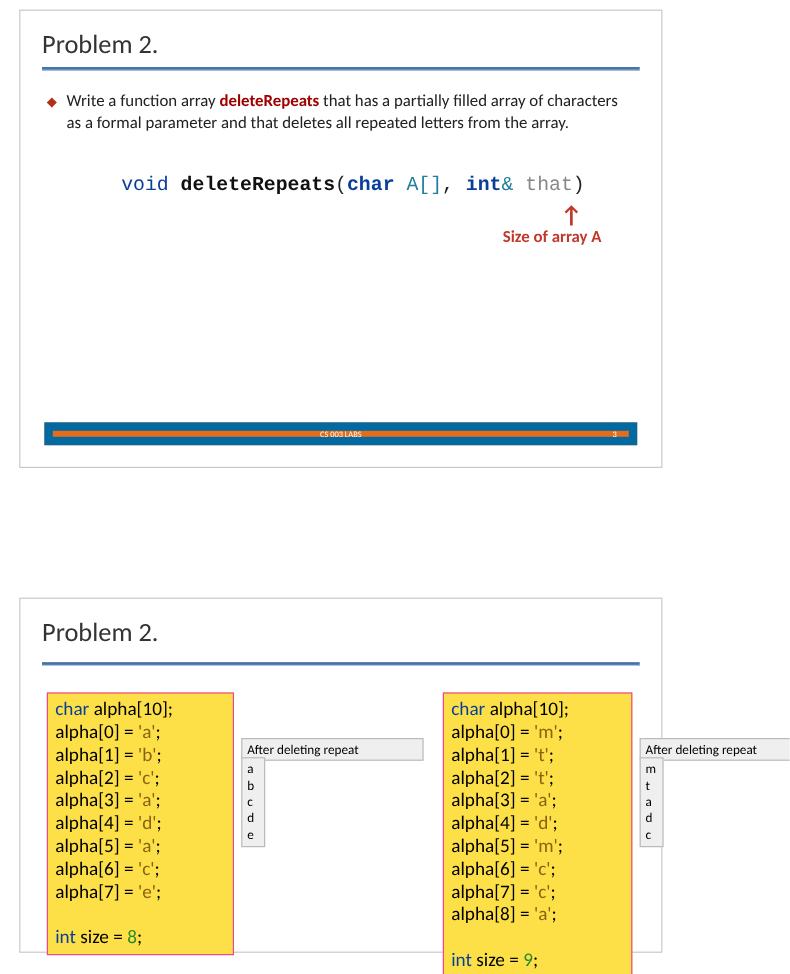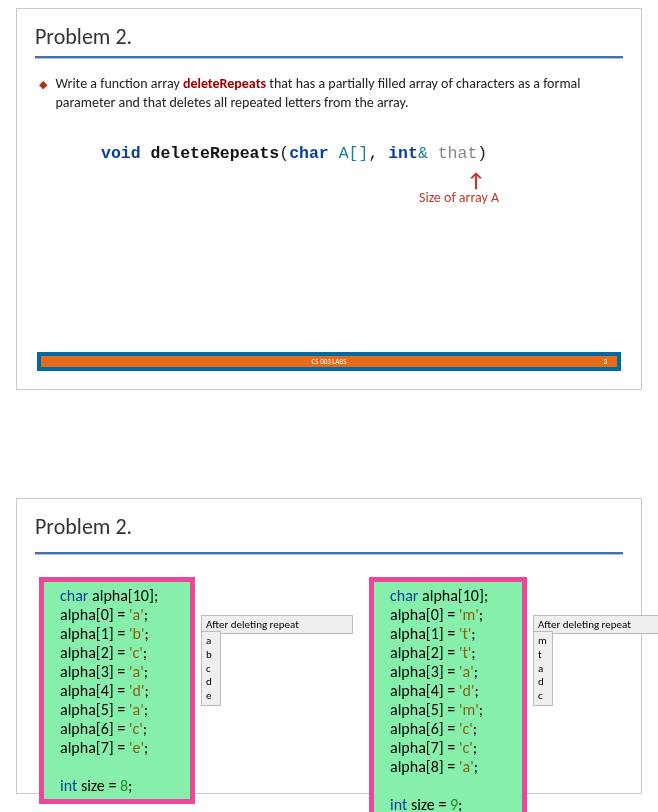--- a/index.html
+++ b/index.html
@@ -6,21 +6,21 @@
   body {
     background: #ffffff;
     font-family: "Segoe UI", Calibri, Arial, sans-serif;
     width: 658px;
     height: 812px;
     position: relative;
   }
   .slide {
     position: absolute;
     left: 16px;
-    width: 626px;
+    width: 536px;
     border: 1px solid #c9c9c9;
     background: #fff;
   }
   .slide1 { top: 8px; height: 382px; }
   .slide2 { top: 498px; height: 296px; }
 
   .slide-title {
     font-size: 22px;
     color: #333;
     padding: 14px 18px 6px 18px;
@@ -51,21 +51,21 @@
   .bold-red { color: #a00000; font-weight: 700; }
 
   .code-sig {
     font-family: Consolas, "Courier New", monospace;
     font-size: 16.5px;
     text-align: left;
     margin-top: 30px;
     padding-left: 62px;
     white-space: nowrap;
   }
-  .kw { color: #0a3f99; font-weight: 700; text-align: right; }
+  .kw { color: #0a3f99; font-weight: 400; text-align: right; }
   .fn { color: #111; font-weight: 700; }
   .ty { color: #0a3f99; font-weight: 700; }
   .id { color: #1f7f9c; }
   .amp { color: #1f7f9c; }
   .sz { color: #888; }
   .op { color: #222; }
 
   .arrow-wrap {
     position: relative;
     height: 46px;
@@ -76,50 +76,50 @@
     top: 2px;
     color: #c0392b;
     font-size: 20px;
     font-weight: 700;
   }
   .size-label {
     position: absolute;
     left: 380px;
     top: 24px;
     color: #c0392b;
-    font-weight: 400;
+    font-weight: 700;
     font-size: 14px;
   }
 
   .footer-bar {
     position: absolute;
     bottom: 18px;
     left: 20px;
     right: 20px;
     height: 19px;
     background: #e56c1b;
-    border: 4px solid #0369a1;
+    border: 7px solid #0369a1;
     display: flex;
     align-items: center;
     justify-content: space-between;
     padding: 0 10px;
   }
   .footer-center {
     position: absolute;
     left: 50%;
     transform: translateX(-50%);
     color: #fff;
     font-size: 7px;
   }
   .footer-num { color: #fff; font-size: 7px; }
   .codebox {
     position: absolute;
-    border: 5px solid #ec4899;
-    padding: 4px 16px;
-    background: #86efac;
+    border: 1px solid #ec4899;
+    padding: 4px 6px;
+    background: #fde047;
     white-space: pre;
   }
   .graybox {
     position: absolute;
     background: #efefef;
     border: 1px solid #bbb;
     padding: 2px 4px;
     font-size: 11px;
     white-space: pre;
     line-height: 1.25;

